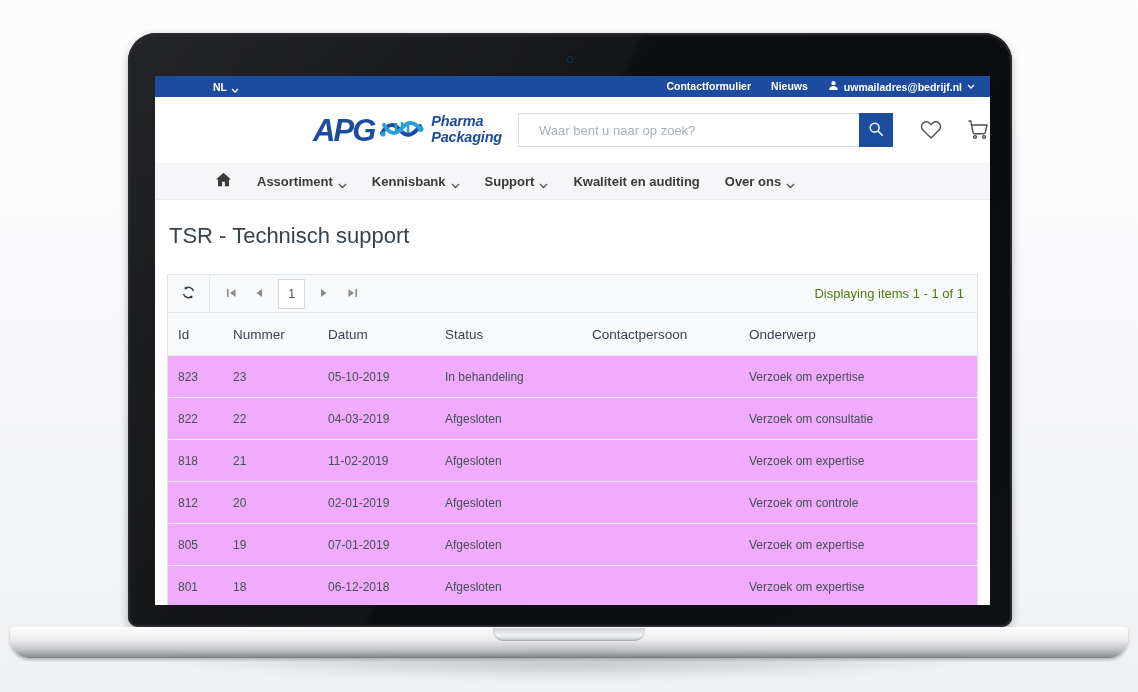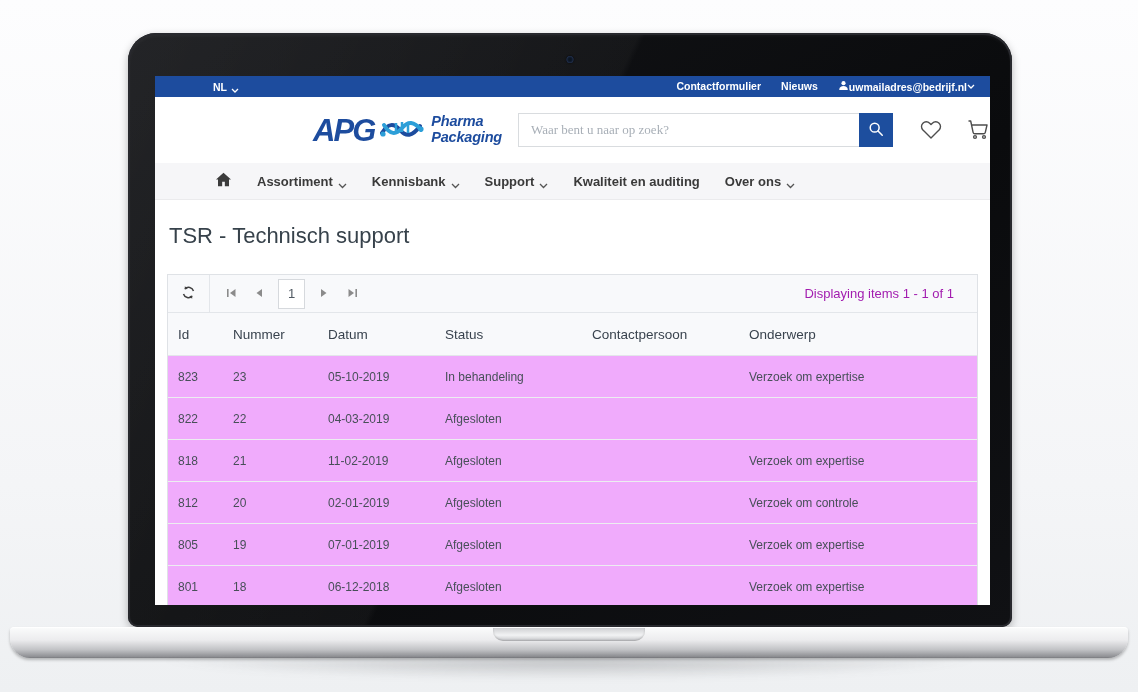--- a/index.html
+++ b/index.html
@@ -55,42 +55,42 @@
 
   .topbar {
     height:21px; background:#1d4c9e; color:#fff;
     display:flex; align-items:center;
     font-size:10.5px; font-weight:bold;
     padding:0 15px 0 58px;
   }
   .topbar .lang { display:flex; align-items:flex-end; gap:4px; cursor:pointer; }
   .topbar .right { margin-left:auto; display:flex; gap:20px; }
   .topbar .link { cursor:pointer; }
-  .topbar .account { display:flex; align-items:center; cursor:pointer; }
+  .topbar .account { display:flex; align-items:center; gap:5px; cursor:pointer; }
   .chev svg { display:block; }
 
   .header {
     height:66px; background:#fff;
     display:flex; align-items:center; padding-left:48px;justify-content:flex-end;
   }
   .logo { display:flex; align-items:center; cursor:pointer; }
   .logo-apg {
     font-size:31px; font-weight:800; font-style:italic;
     color:#1d4c9e; letter-spacing:-2px; line-height:1;
   }
   .logo-dna { margin:0 7px 0 6px; }
   .logo-tag {
     font-style:italic; font-weight:bold; color:#1d4c9e;
     font-size:14.5px; line-height:1.08; letter-spacing:-.2px;
   }
   .search-box { display:flex; margin-left:16px; }
   .search-input {
     width:341px; height:34px; border:1px solid #d9dcdf; border-right:none;
-    font-family:Liberation Serif, serif;
-    font-size:13px; color:#444; padding:0 12px; outline:none;
+    font-family:Liberation Sans, sans-serif;
+    font-size:13px; color:#444; padding:0 20px; outline:none;
   }
   .search-input::placeholder { color:#a8afb7; }
   .search-btn {
     width:34px; height:34px; background:#1d4e9e; border:none; cursor:pointer;
     display:flex; align-items:center; justify-content:center;
   }
   .icon-btn { margin-left:26px; background:none; border:none; cursor:pointer; display:flex; align-items:center; }
 
   .navbar {
     height:37px; background:#f6f6f8; border-bottom:1px solid #ebebed;
@@ -114,21 +114,21 @@
   .pager { display:flex; align-items:center; margin-left:8px; gap:2px; }
   .pg-btn {
     width:26px; height:26px; background:none; border:none; cursor:pointer;
     display:flex; align-items:center; justify-content:center;
   }
   .pg-current {
     width:27px; height:30px; margin:0 4px; background:#fff;
     border:1px solid #d6d9dd; display:flex; align-items:center; justify-content:center;
     font-size:13px; color:#515a63; cursor:default;
   }
-  .status { margin-left:auto; margin-right:23px; font-size:13px; color:#a21caf; }
+  .status { margin-left:auto; margin-right:13px; font-size:13px; color:#4d7c0f; }
 
   .thead, .trow {
     display:grid;
     grid-template-columns:55px 95px 117px 147px 157px 1fr;
     align-items:center;
   }
   .thead {
     height:43px; background:#f8f9fb; border-bottom:1px solid #e3e6ea;
     font-size:13.5px; color:#39434e;
   }
@@ -334,20 +334,21 @@
           <div>In behandeling</div>
           <div></div>
           <div>Verzoek om expertise</div>
         </div>
         <div class="trow">
           <div>822</div>
           <div>22</div>
           <div>04-03-2019</div>
           <div>Afgesloten</div>
           <div></div>
+          <div>Verzoek om consultatie</div>
         </div>
         <div class="trow">
           <div>818</div>
           <div>21</div>
           <div>11-02-2019</div>
           <div>Afgesloten</div>
           <div></div>
           <div>Verzoek om expertise</div>
         </div>
         <div class="trow">

